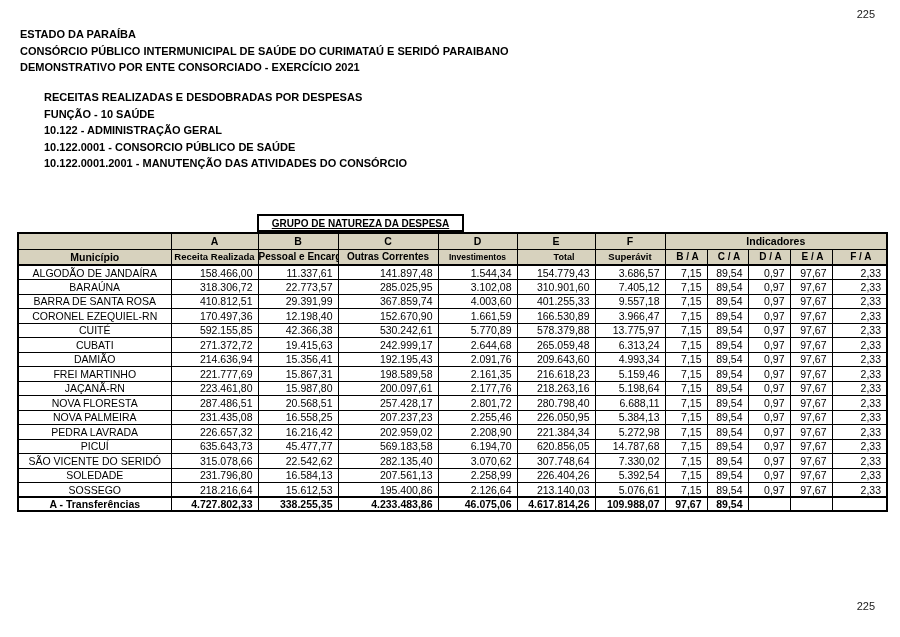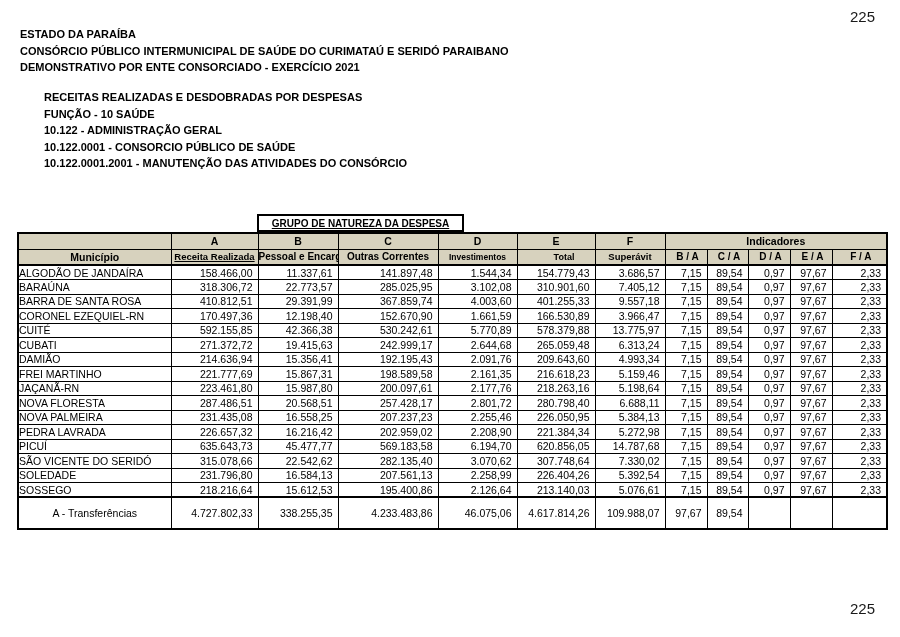--- a/index.html
+++ b/index.html
@@ -12,21 +12,21 @@
   .page {
     position: relative;
     width: 900px;
     height: 637px;
     background: #ffffff;
     overflow: hidden;
   }
   .page-num {
     position: absolute;
     right: 25px;
-    font-size: 15px;
+    font-size: 11px;
     color: #1a1a1a;
   }
   .page-num.top { top: 8px; }
   .page-num.bottom { top: 600px; }
 
   .doc-header {
     position: absolute;
     left: 20px;
     top: 26px;
     font-weight: bold;
@@ -89,36 +89,36 @@
     height: 16px;
   }
   tr.colhead-row th {
     background: var(--header-bg, #d7d2be);
     font-weight: bold;
     text-align: center;
     height: 16px;
     border-bottom-width: 2px;
   }
   th.h-municipio { font-size: 10.5px; }
-  th.h-receita   { font-size: 9.5px; text-decoration: underline; }
+  th.h-receita   { font-size: 9.5px; }
   th.h-pessoal   { font-size: 10px; }
   th.h-outras    { font-size: 10px; }
   th.h-invest    { font-size: 8.5px; }
   th.h-total     { font-size: 9px; padding-left: 16px; }
   th.h-superavit { font-size: 9.5px; }
   th.h-ratio     { font-size: 10px; text-align: left; padding-left: 3px; }
 
   .main-table td { height: 14.5px; font-size: 10.5px; }
-  td.muni { text-align: left; }
+  td.muni { text-align: center; }
   td.num  { text-align: right; padding-right: 5px; }
 
   tr.total-row td {
     border-top-width: 2px;
-    font-weight: normal;
-    height: 32px;
+    font-weight: bold;
+    height: 14px;
   }
   tr.total-row td.label { text-align: center; font-size: 10.5px; }
 </style>
 </head>
 <body>
 
 <div class="page">
 
   <div class="page-num top">225</div>
 

